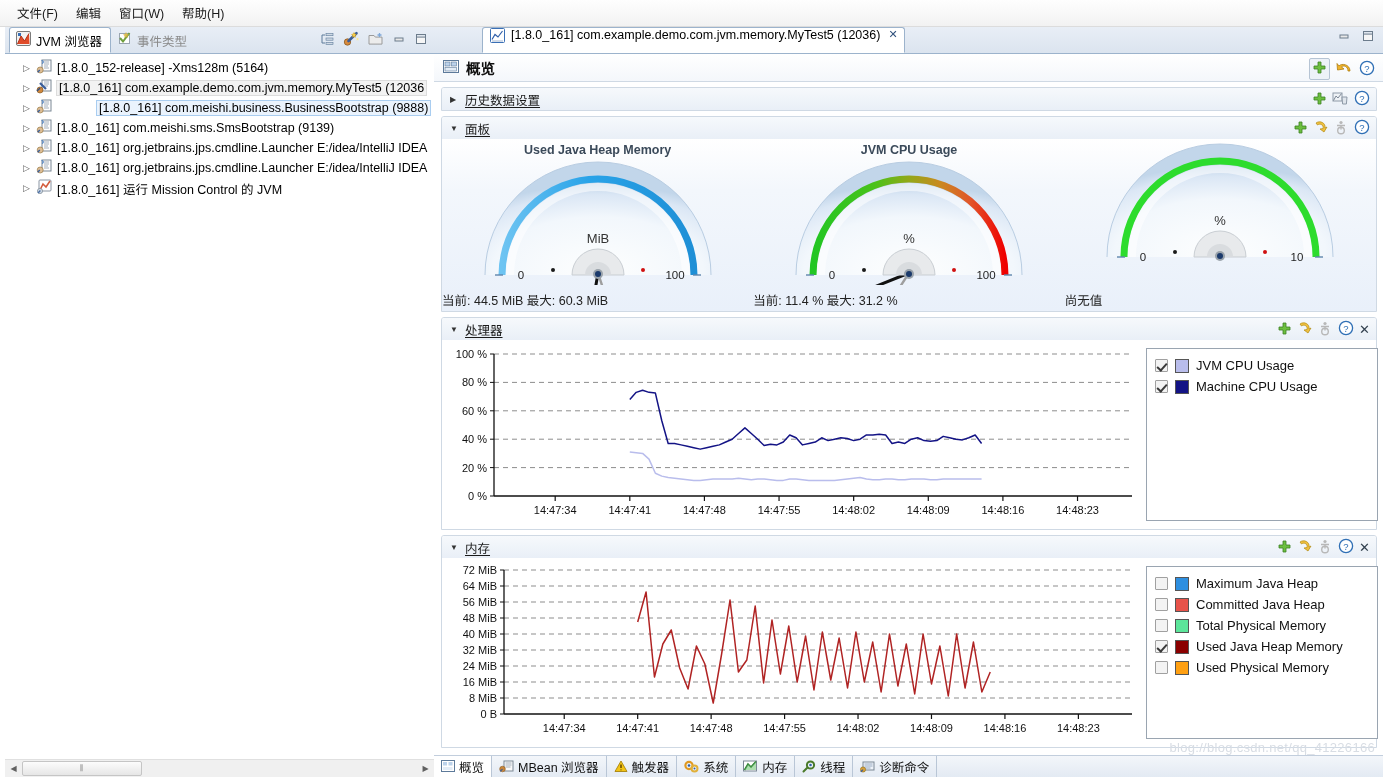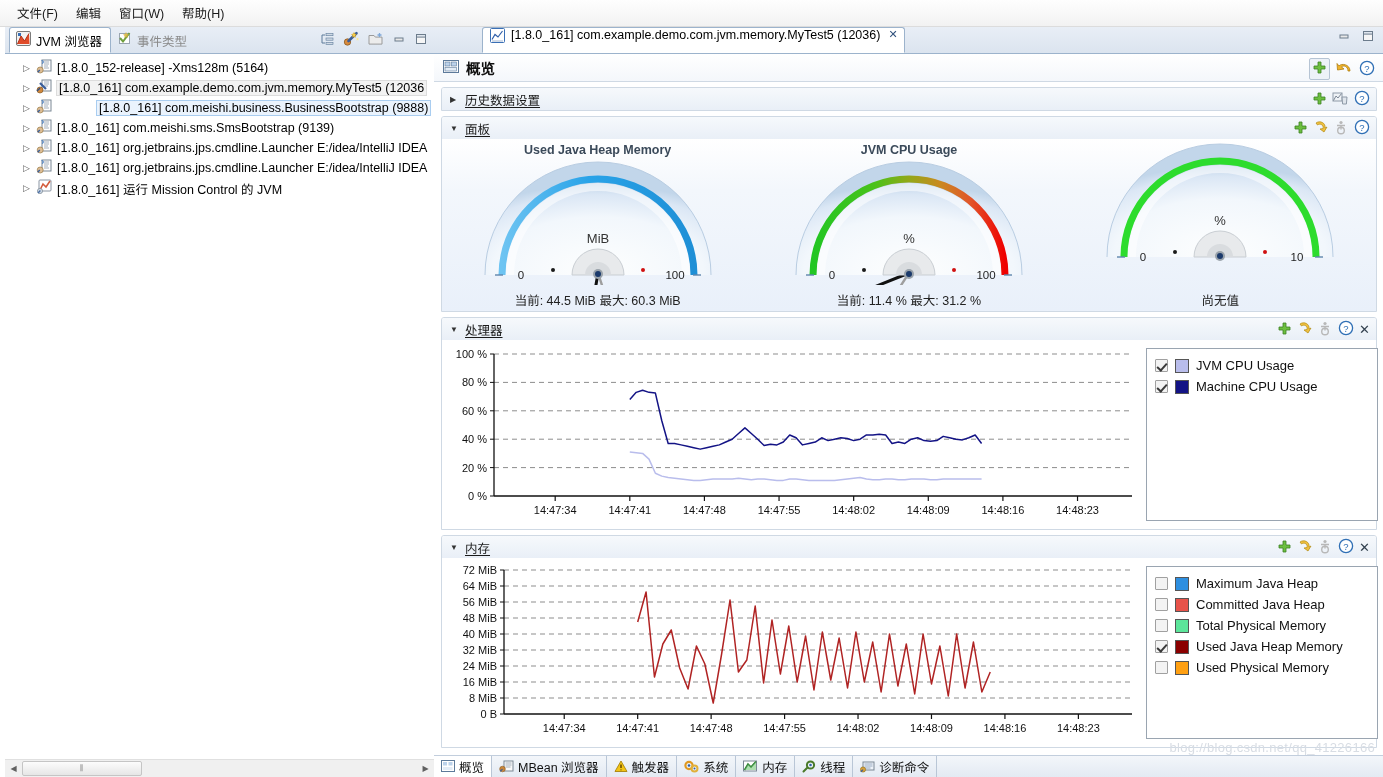--- a/index.html
+++ b/index.html
@@ -198,21 +198,21 @@
     height: 172px;
   }
   .dial { flex: 1; position: relative; }
   .dial .dtitle {
     text-align: center; font-size: 12.5px; font-weight: bold;
     color: #3b4a5a; padding-top: 4px;
   }
   .dial .dsvgwrap { display:flex; justify-content:center; }
   .dial .dval {
     position: absolute; bottom: 2px; left: 0; right: 0;
-    text-align: center; font-size: 12.5px; color: #222;
+    text-align: left; font-size: 12.5px; color: #222;
   }
 
   
   .chartarea { display: flex; background: #fff; }
   .chartplot { position: relative; }
   .legendbox {
     border: 1px solid #9aa5b1;
     background: #fff;
     margin: 8px 8px 8px 4px;
     padding: 6px 8px;

